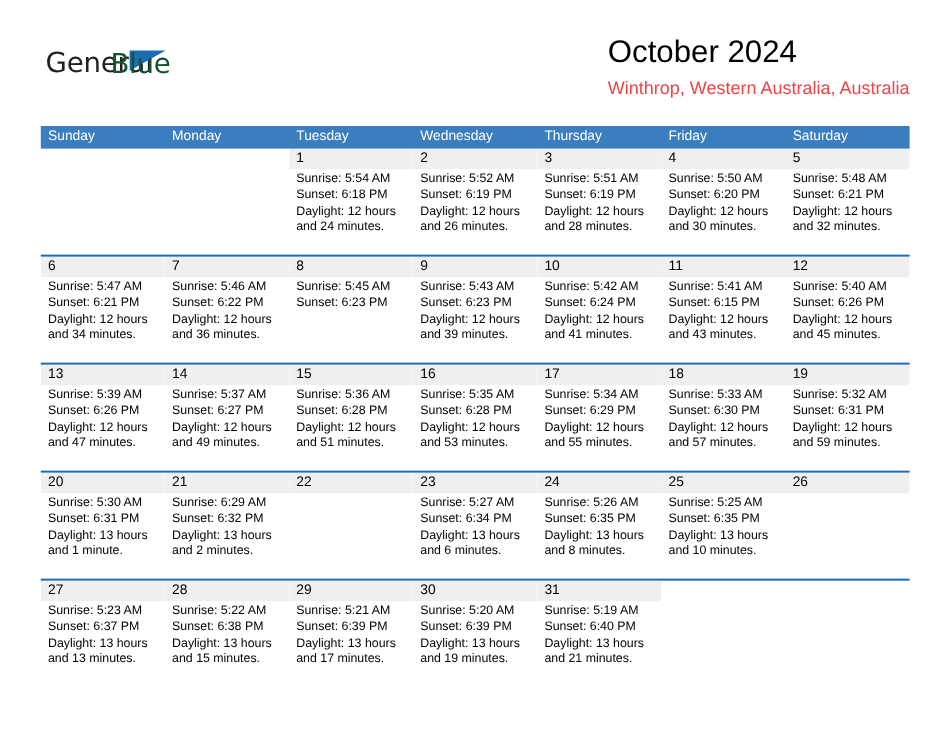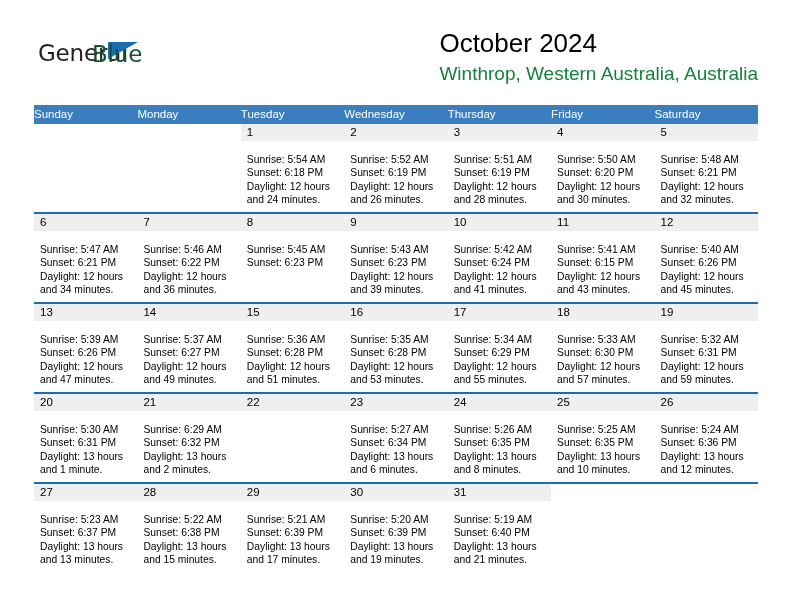--- a/index.html
+++ b/index.html
@@ -77,44 +77,45 @@
     text-align: left;
   }
   .cal-title {
     font-size: 26px;
     line-height: 34px;
     font-weight: 400;
     color: #000000;
     white-space: nowrap;
   }
   .cal-subtitle {
-    font-size: 19px;
+    font-size: 15px;
     line-height: 20px;
     font-weight: 400;
-    color: #15803d;
+    color: #ef4444;
     white-space: nowrap;
     margin-top: 4px;
   }
 
   
   .calendar {
     position: absolute;
     left: 34px;
     top: 105px;
     width: 724px;
   }
 
   .weekday-row {
     display: flex;
     background: #3a7ebf;
     height: 19px;
   }
   .weekday {
     flex: 1 1 0;
     box-sizing: border-box;
+    padding-left: 6px;
     color: #ffffff;
     font-size: 11.5px;
     line-height: 19px;
     white-space: nowrap;
     overflow: hidden;
   }
 
   .week-row {
     display: flex;
     border-top: 2px solid #1b6cb0;
@@ -139,21 +140,21 @@
     padding-left: 6px;
     font-size: 11.5px;
     line-height: 17px;
     color: #000000;
   }
   .day-cell.empty .day-number-band {
     background: transparent;
   }
 
   .day-details {
-    padding: 12px 4px 0 6px;
+    padding: 2px 4px 0 6px;
     font-size: 10.3px;
     line-height: 13.4px;
     color: #000000;
   }
   .day-details div {
     white-space: nowrap;
   }
   .day-details .daylight {
     white-space: normal;
   }
@@ -395,25 +396,20 @@
           <div class="day-cell">
             <div class="day-number-band">25</div>
             <div class="day-details">
               <div>Sunrise: 5:25 AM</div>
               <div>Sunset: 6:35 PM</div>
               <div class="daylight">Daylight: 13 hours and 10 minutes.</div>
             </div>
           </div>
           <div class="day-cell">
             <div class="day-number-band">26</div>
-            <div class="day-details">
-              <div>Sunrise: 5:24 AM</div>
-              <div>Sunset: 6:36 PM</div>
-              <div class="daylight">Daylight: 13 hours and 12 minutes.</div>
-            </div>
           </div>
         </div>
         <div class="week-row">
           <div class="day-cell">
             <div class="day-number-band">27</div>
             <div class="day-details">
               <div>Sunrise: 5:23 AM</div>
               <div>Sunset: 6:37 PM</div>
               <div class="daylight">Daylight: 13 hours and 13 minutes.</div>
             </div>

